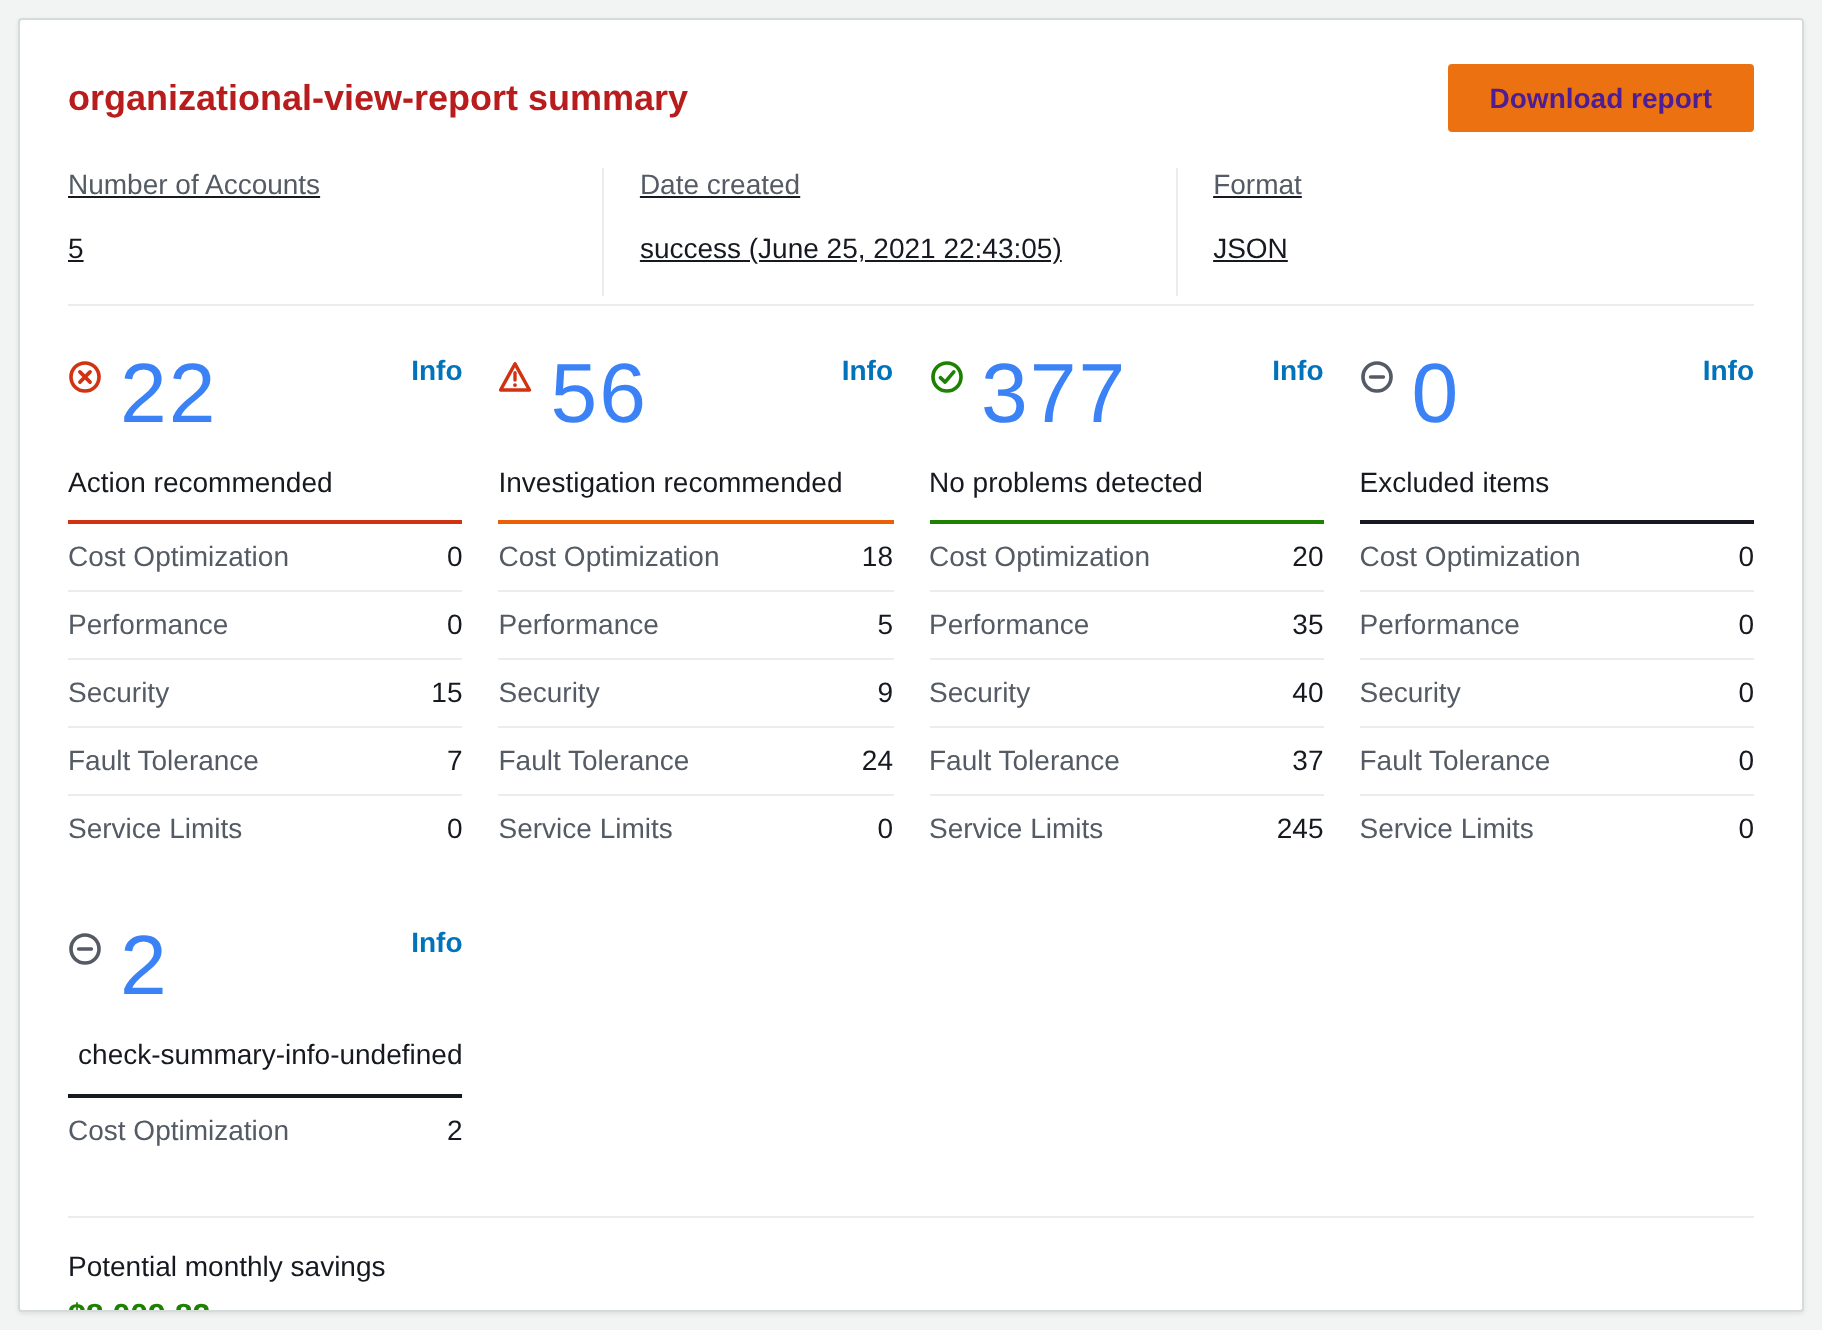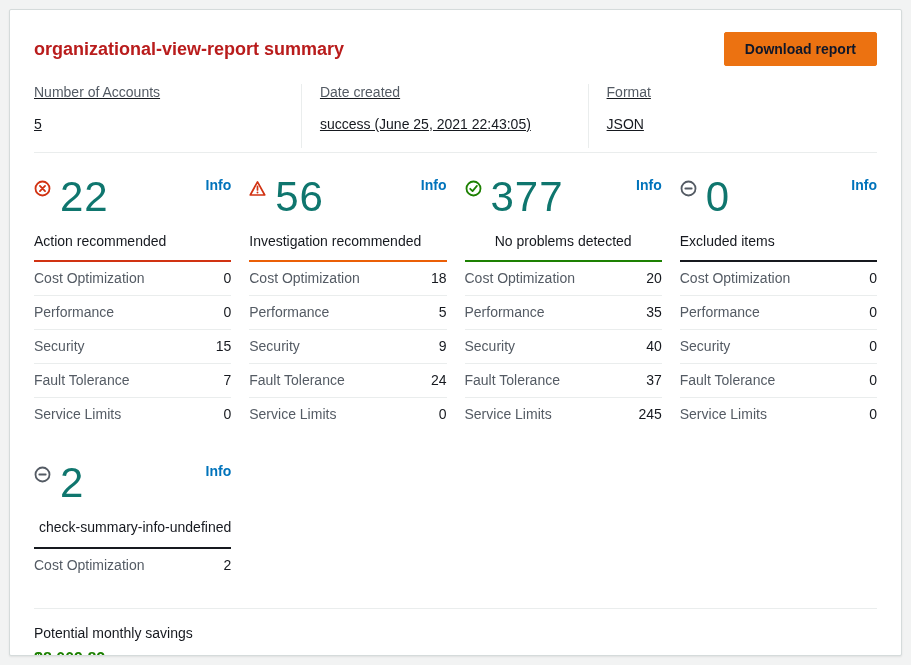--- a/index.html
+++ b/index.html
@@ -23,21 +23,21 @@
   }
   .page-header {
     display: flex;
     justify-content: space-between;
     align-items: center;
     padding: 8px 0 18px 0;
   }
   .page-title { font-size: 18px; font-weight: 700; color: #b91c1c; }
   .download-btn {
     background: #ec7211;
-    color: #0f172a;
+    color: #4c1d95;
     border: 1px solid #ec7211;
     border-radius: 2px;
     font-family: inherit;
     font-size: 14px;
     font-weight: 700;
     padding: 8px 20px;
     cursor: pointer;
   }
   .meta-grid {
     display: grid;
@@ -56,21 +56,21 @@
     column-gap: 18px;
     row-gap: 30px;
     margin-top: 22px;
   }
   .scard-head { display: flex; align-items: flex-start; }
   .scard-icon { flex: 0 0 auto; margin-top: 5px; }
   .scard-count {
     font-size: 42px;
     line-height: 1.05;
     font-weight: 400;
-    color: #0f766e;
+    color: #3b82f6;
     margin-left: 9px;
     letter-spacing: 1px;
   }
   .info-link {
     margin-left: auto;
     color: #0073bb;
     font-weight: 700;
     font-size: 14px;
     text-decoration: none;
     margin-top: 2px;
@@ -205,21 +205,21 @@
       <div class="scard-head">
         <span class="scard-icon">
           <svg width="17" height="17" viewBox="0 0 16 16" fill="none">
             <circle cx="8" cy="8" r="6.6" stroke="#1d8102" stroke-width="1.7"></circle>
             <path d="M4.9 8.3 L7.1 10.4 L11.2 5.6" stroke="#1d8102" stroke-width="1.7" stroke-linecap="round" stroke-linejoin="round"></path>
           </svg>
         </span>
         <span class="scard-count">377</span>
         <a class="info-link">Info</a>
       </div>
-      <div class="scard-title" style="border-bottom-color: rgb(29, 129, 2); text-align: center;">No problems detected</div>
+      <div class="scard-title" style="border-bottom-color: rgb(29, 129, 2);">No problems detected</div>
       <div>
         <div class="cat-row">
             <span class="cat-label">Cost Optimization</span>
             <span class="cat-value">20</span>
           </div>
         <div class="cat-row">
             <span class="cat-label">Performance</span>
             <span class="cat-value">35</span>
           </div>
         <div class="cat-row">

